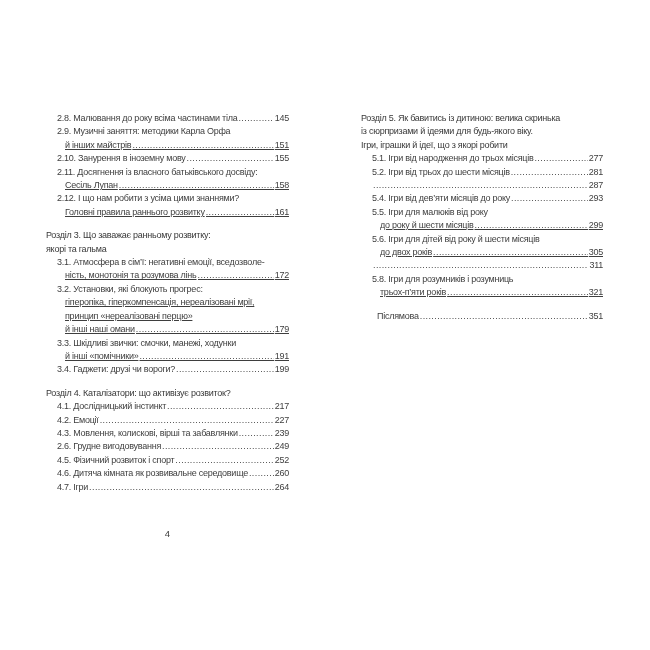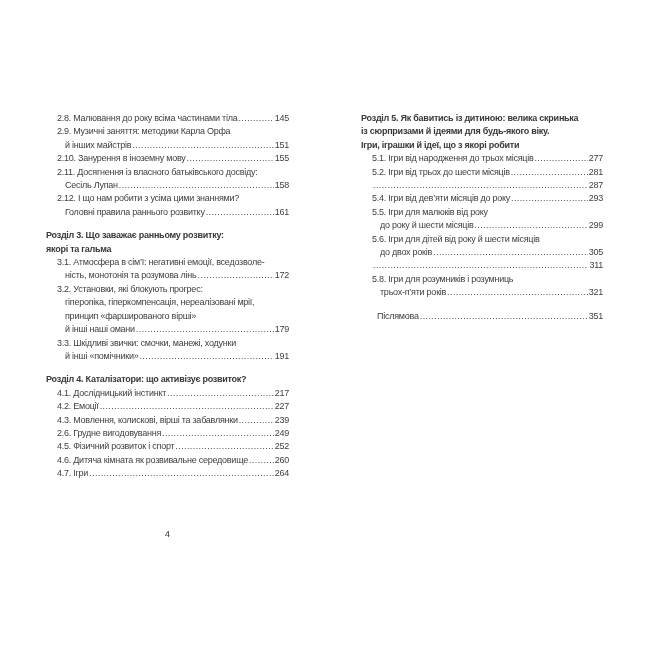--- a/index.html
+++ b/index.html
@@ -22,33 +22,33 @@
     letter-spacing: -0.25px;
     font-size: 9px;
   }
   .col-left  { left: 46px;  width: 243px; }
   .col-right { left: 361px; width: 242px; }
 
   .toc-block { margin: 0; }
   .toc-block + .toc-block { margin-top: 10px; }
 
   .heading-line {
-    font-weight: bold;
+    font-weight: normal;
     color: #383838;
     line-height: 13.4px;
     white-space: nowrap;
   }
   .toc-line {
     display: flex;
     align-items: baseline;
     line-height: 13.4px;
   }
   .indent-0 { padding-left: 16px; }
   .indent-1 { padding-left: 11px; }
-  .indent-2 { padding-left: 19px; }
+  .indent-2 { padding-left: 19px; text-decoration: underline; }
 
   .entry-text {
     white-space: nowrap;
     flex: 0 0 auto;
   }
   .dots {
     flex: 1 1 auto;
     overflow: hidden;
     white-space: nowrap;
     min-width: 4px;
@@ -125,34 +125,39 @@
           <span class="dots"></span>
           <span class="page-num">172</span>
         </div>
         <div class="toc-line indent-1">
           <span class="entry-text">3.2. Установки, які блокують прогрес:</span>
         </div>
         <div class="toc-line indent-2">
           <span class="entry-text">гіперопіка, гіперкомпенсація, нереалізовані мрії,</span>
         </div>
         <div class="toc-line indent-2">
-          <span class="entry-text">принцип «фаршированого вірші»</span>
+          <span class="entry-text">принцип «нереалізовані перцю»</span>
         </div>
         <div class="toc-line indent-2">
           <span class="entry-text">й інші наші омани</span>
           <span class="dots"></span>
           <span class="page-num">179</span>
         </div>
         <div class="toc-line indent-1">
           <span class="entry-text">3.3. Шкідливі звички: смочки, манежі, ходунки</span>
         </div>
         <div class="toc-line indent-2">
           <span class="entry-text">й інші «помічники»</span>
           <span class="dots"></span>
           <span class="page-num">191</span>
+        </div>
+        <div class="toc-line indent-1">
+          <span class="entry-text">3.4. Гаджети: друзі чи вороги?</span>
+          <span class="dots"></span>
+          <span class="page-num">199</span>
         </div>
       </div>
       <div class="toc-block">
         <div class="heading-line">Розділ 4. Каталізатори: що активізує розвиток?</div>
         <div class="toc-line indent-1">
           <span class="entry-text">4.1. Дослідницький інстинкт</span>
           <span class="dots"></span>
           <span class="page-num">217</span>
         </div>
         <div class="toc-line indent-1">

